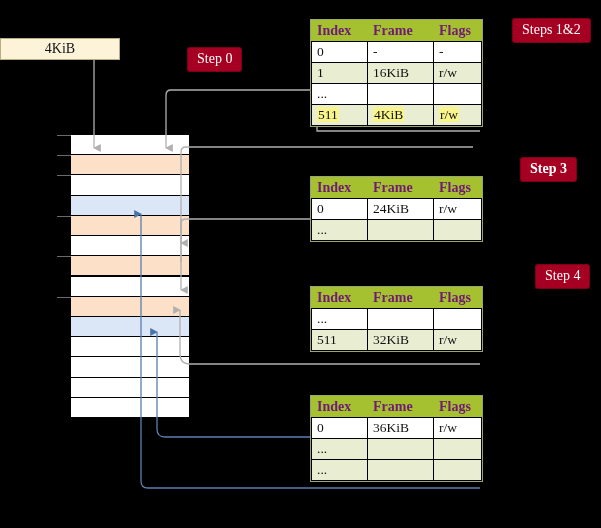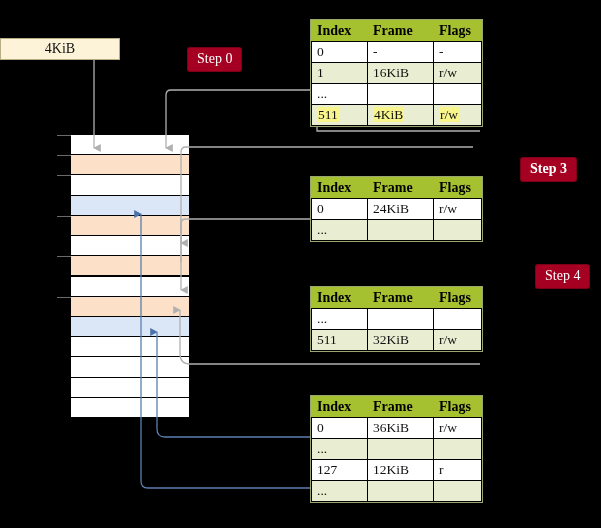--- a/index.html
+++ b/index.html
@@ -54,21 +54,21 @@
     border:1px solid #000;
     padding:2px 5px;
     text-align:left;
     height:19px;
     box-sizing:border-box;
     color:#111;
     font-weight:normal;
   }
   .ptable th{
     background:#a6c130;
-    color:#000000;
+    color:#701a75;
     font-weight:bold;
     border:1px solid #a6c130;
     border-bottom:1px solid #000;
     font-size:14px;
   }
   .ptable tr.alt td{background:#e9eed2;}
   .ptable tr.white td{background:#ffffff;}
   .hl{background:#f9f58d;padding:0 1px;}
   .cidx{width:56px;}
   .cfrm{width:66px;margin-top:18px;}
@@ -81,20 +81,21 @@
 <body>
 
 <div id="stage">
 
   <div class="kbox" style="left:0px;top:38px;width:120px;height:22px;">
     <span>4KiB</span>
   </div>
 
   <div class="steplabel" style="left:188px;top:48px;">Step 0</div>
 
+  <div class="steplabel" style="left:513px;top:19px;">Steps 1&amp;2</div>
 
   <div class="steplabel" style="left:521px;top:158px;font-weight:bold;">Step 3</div>
 
   <div class="steplabel" style="left:536px;top:265px;">Step 4</div>
 
   <div id="memcol">
       <div class="memrow" style="top: 0px; height: 21.2143px;">
         <div class="tick" style="top: 0px;"></div>
       </div>
       <div class="memrow orange" style="top: 20.2143px; height: 21.2143px;">
@@ -244,25 +245,20 @@
         <tr class="white">
           <td class="cidx">0</td>
           <td class="cfrm">36KiB</td>
           <td class="cflg">r/w</td>
         </tr>
         <tr class="alt">
           <td class="cidx">...</td>
           <td class="cfrm"></td>
           <td class="cflg"></td>
         </tr>
-        <tr class="white">
-          <td class="cidx">127</td>
-          <td class="cfrm">12KiB</td>
-          <td class="cflg">r</td>
-        </tr>
         <tr class="alt">
           <td class="cidx">...</td>
           <td class="cfrm"></td>
           <td class="cflg"></td>
         </tr>
       </tbody>
     </table>
 
 </div>
 

